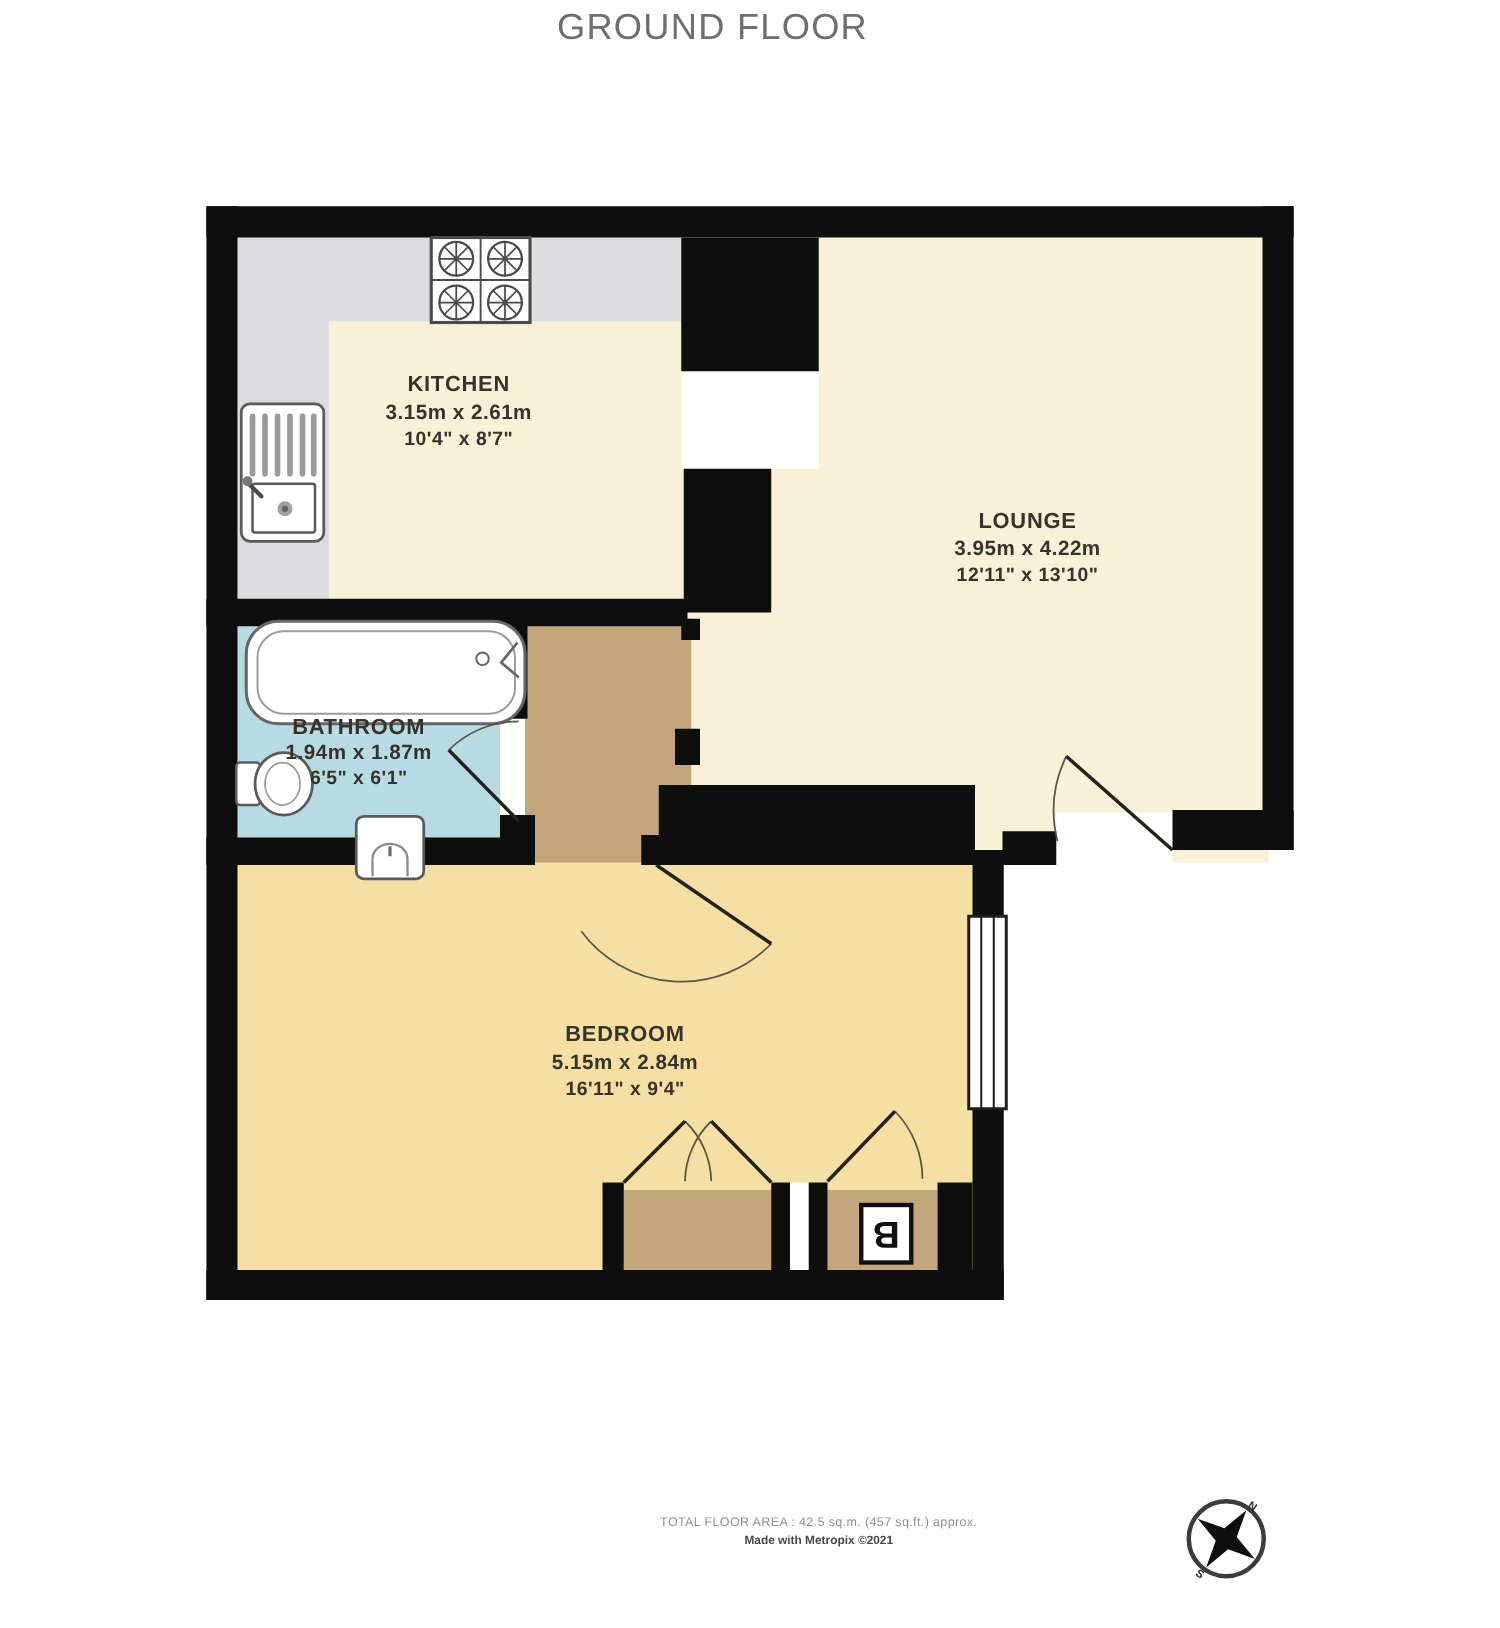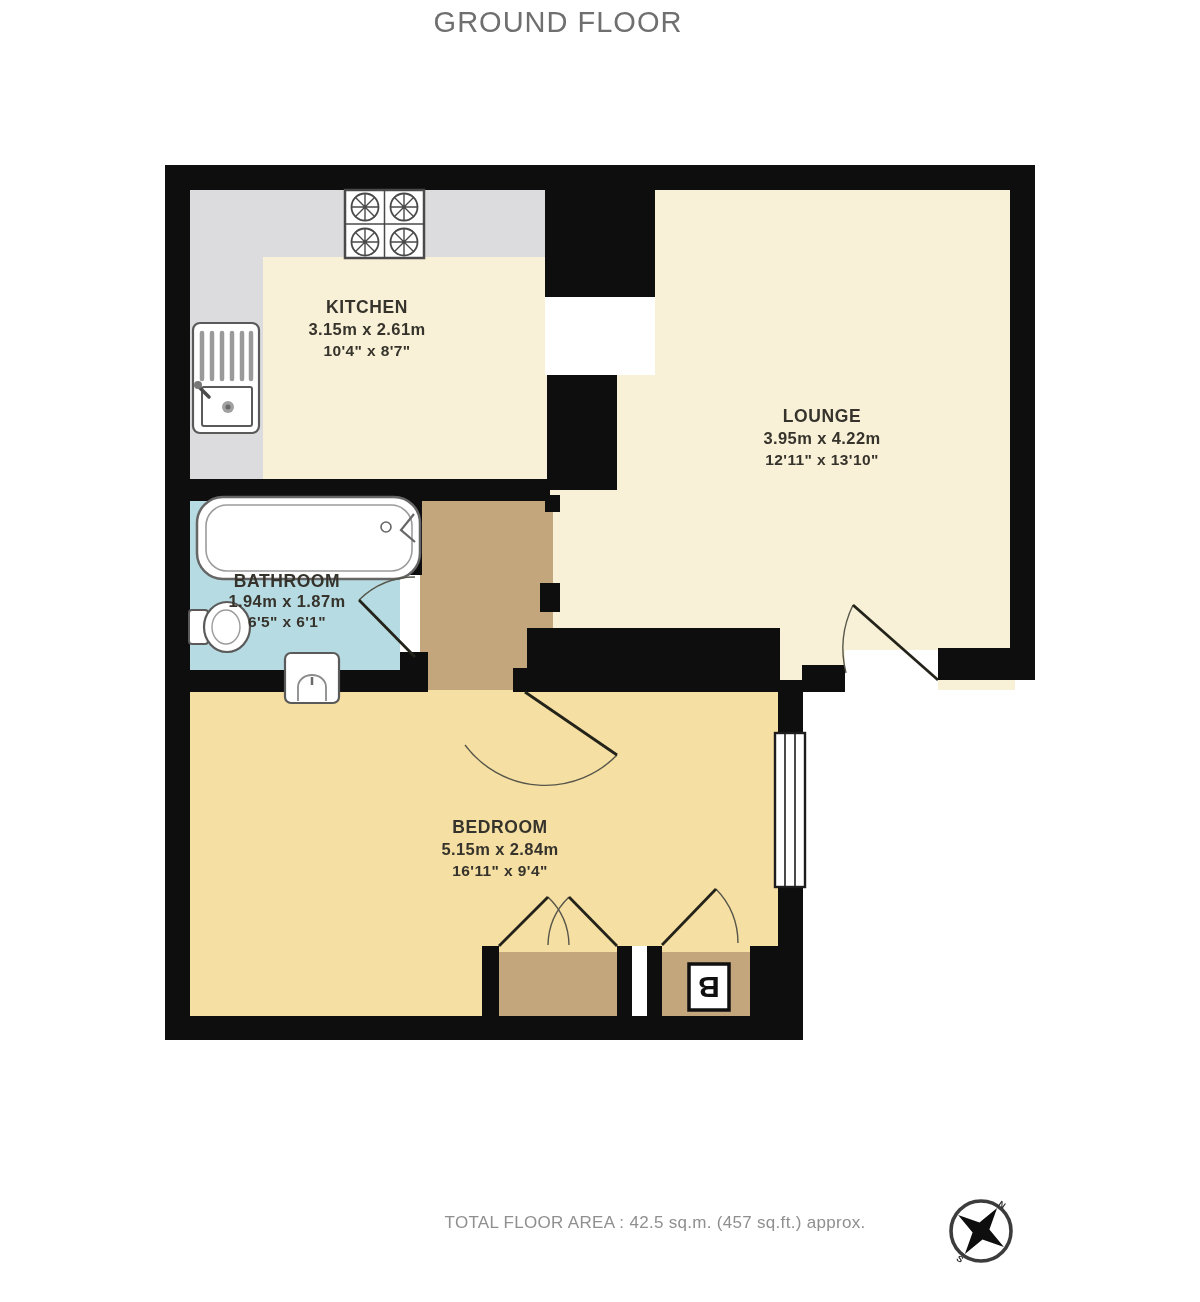--- a/index.html
+++ b/index.html
@@ -1,22 +1,22 @@
 <!DOCTYPE html>
 <html><head>
 <meta charset="utf-8">
 <style>
   html,body{margin:0;padding:0;background:#ffffff;}
   .page{position:relative;width:1200px;height:1302px;background:#ffffff;overflow:hidden;
         font-family:"Liberation Sans", sans-serif;}
-  .title{position:absolute;top:6px;left:4px;width:1108px;text-align:center;color:#6f6f6f;}
+  .title{position:absolute;top:6px;left:16px;width:1108px;text-align:center;color:#6f6f6f;}
   .title .l1{font-size:29px;line-height:32px;letter-spacing:1px;}
   .title .l2{font-size:27px;line-height:30px;}
   .footer{position:absolute;top:1213px;left:355px;width:600px;text-align:center;}
-  .footer .f1{font-size:17px;color:#8f8f8f;letter-spacing:0.3px;}
+  .footer .f1{font-size:10px;color:#8f8f8f;letter-spacing:0.3px;}
   .footer .f2{font-size:9.5px;color:#474747;font-weight:bold;margin-top:3px;}
   svg text{font-family:"Liberation Sans", sans-serif;font-weight:bold;}
   .room-name{font-size:17.5px;letter-spacing:0.6px;}
   .room-dim{font-size:16.5px;letter-spacing:0.4px;}
   .room-dim2{font-size:15.5px;letter-spacing:0.4px;}
 </style>
 </head>
 <body>
 
 <div class="page">
@@ -177,20 +177,21 @@
       <g>
         <text class="room-name" x="335" y="678">BEDROOM</text>
         <text class="room-dim" x="335" y="700">5.15m x 2.84m</text>
         <text class="room-dim2" x="335" y="721">16'11" x 9'4"</text>
       </g>
     </g>
   </svg>
 
   <div class="footer">
     <div class="f1">TOTAL FLOOR AREA : 42.5 sq.m. (457 sq.ft.) approx.</div>
+    <div class="f2">Made with Metropix ©2021</div>
   </div>
 
   <svg style="position:absolute;left:945px;top:1195px;" width="72" height="72" viewBox="0 0 72 72">
     <circle cx="36" cy="36" r="30" fill="none" stroke="#3c3c3c" stroke-width="3.6"></circle>
     <path d="M52.1 13.1 L44.4 34.5 L58.9 52.1 L37.5 44.4 L19.9 58.9 L27.6 37.5 L13.1 19.9 L34.5 27.6 Z" fill="#0e0e0e"></path>
     <g fill="#2e2e2e" font-size="9" font-weight="bold" text-anchor="middle" font-family="Liberation Sans, sans-serif">
       <text x="57" y="13" transform="rotate(35 57 10)">N</text>
       <text x="15" y="67" transform="rotate(35 15 64)">S</text>
     </g>
   </svg>

